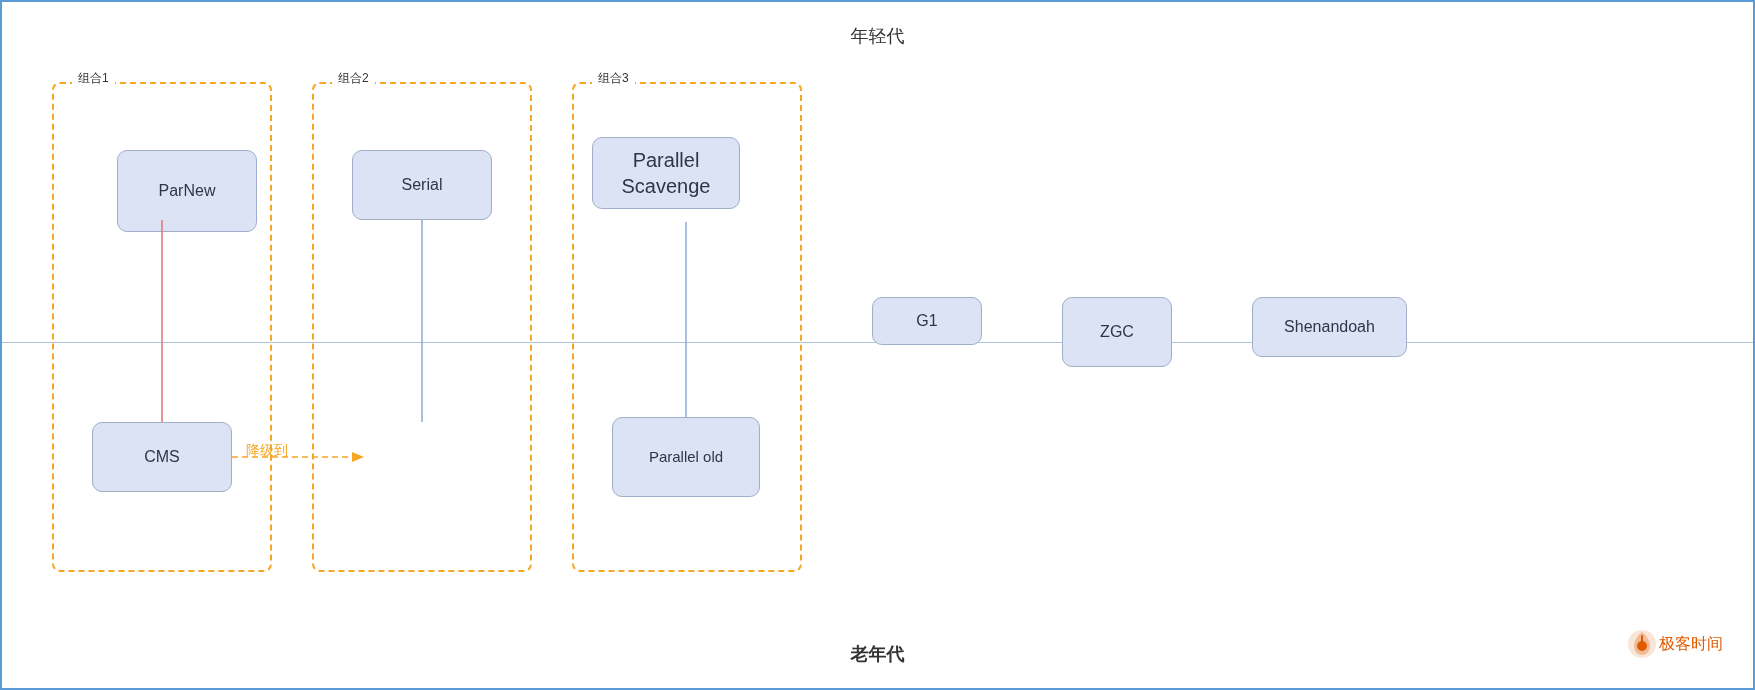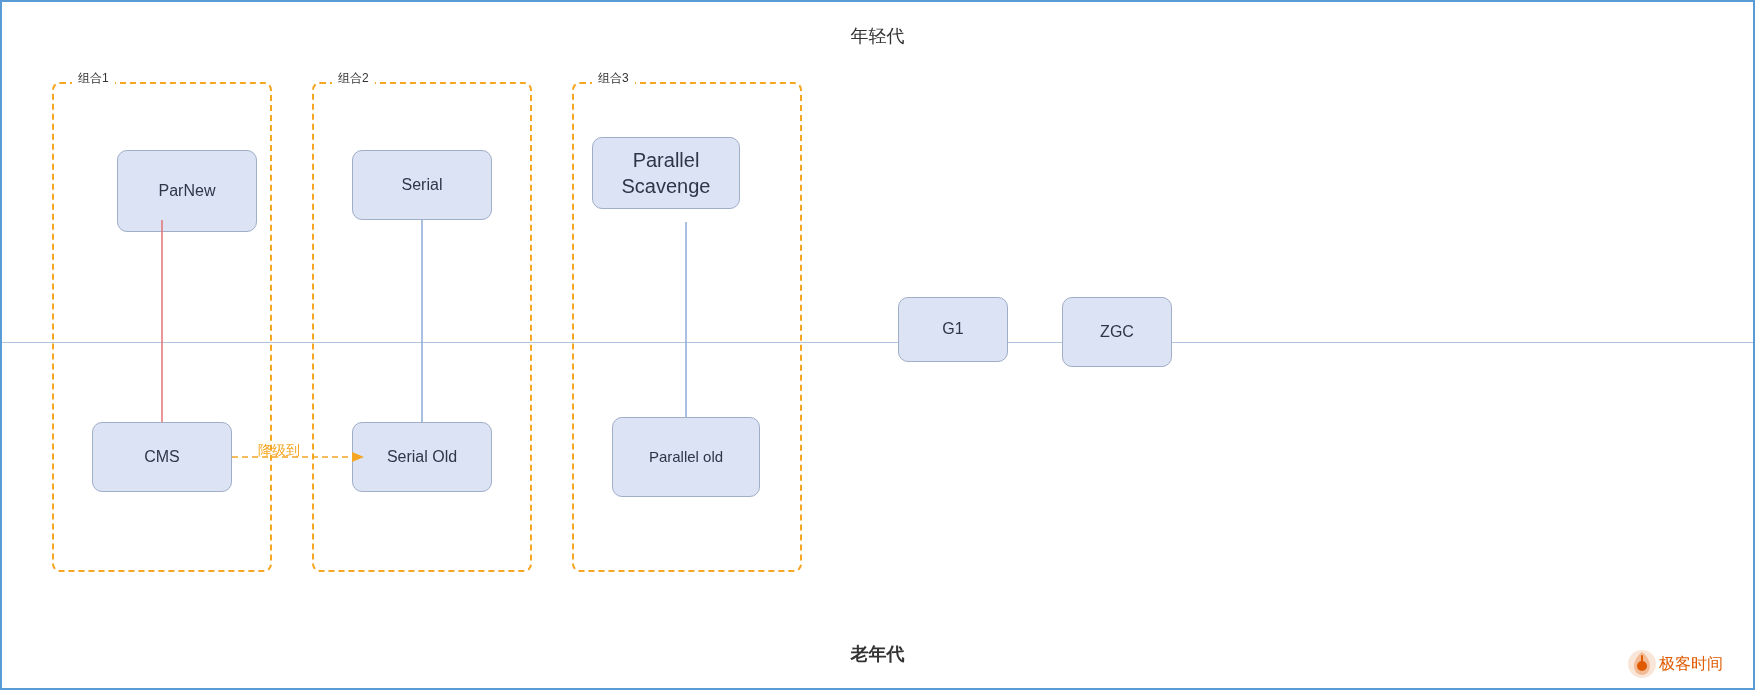--- a/index.html
+++ b/index.html
@@ -88,21 +88,21 @@
     
     .downgrade-label {
       position: absolute;
       font-size: 14px;
       color: #f5a623;
       font-weight: 500;
     }
     
     .logo-area {
       position: absolute;
-      bottom: 8px;
+      bottom: 28px;
       right: 30px;
       display: flex;
       align-items: center;
       gap: 1px;
       font-size: 16px;
       color: #e05a00;
       font-weight: 500;
     }
     .logo-icon {
       width: 32px;
@@ -131,34 +131,34 @@
   <div class="group-box" style="left: 570px; top: 80px; width: 230px; height: 490px;">
     <span class="group-label">组合3</span>
   </div>
 
   <div class="gc-node" style="left: 90px; top: 148px; width: 140px; height: 82px; margin-left: 25px;">ParNew</div>
 
   <div class="gc-node" style="left: 90px; top: 420px; width: 140px; height: 70px;">CMS</div>
 
   <div class="gc-node" style="left: 350px; top: 148px; width: 140px; height: 70px;">Serial</div>
 
-  <div class="gc-node" style="left: 350px; top: 420px; width: 140px; height: 70px;">Serial Old</div>
 
   <div class="gc-node" style="left: 590px; top: 135px; width: 148px; height: 72px; font-size:20px;">Parallel
 Scavenge</div>
 
   <div class="gc-node" style="left: 610px; top: 415px; width: 148px; height: 80px; font-size:15px;">Parallel
 old</div>
 
-  <div class="gc-node" style="left: 870px; top: 295px; width: 110px; height: 65px; margin-left: 26px;">G1</div>
+  <div class="gc-node" style="left: 870px; top: 295px; width: 110px; height: 48px;">G1</div>
 
   <div class="gc-node" style="left: 1060px; top: 295px; width: 110px; height: 70px;">ZGC</div>
 
+  <div class="gc-node" style="left: 1250px; top: 295px; width: 155px; height: 60px;">Shenandoah</div>
 
-  <div class="downgrade-label" style="left: 256px; top: 440px;">降级到</div>
+  <div class="downgrade-label" style="left: 244px; top: 440px;">降级到</div>
 
   <svg class="connections">
 
     <line x1="160" y1="218" x2="160" y2="420" stroke="#e57373" stroke-width="1.5"></line>
 
     <line x1="420" y1="218" x2="420" y2="420" stroke="#8daad4" stroke-width="1.5"></line>
 
     <line x1="684" y1="220" x2="684" y2="415" stroke="#8daad4" stroke-width="1.5"></line>
 
     <line x1="230" y1="455" x2="350" y2="455" stroke="#f5a623" stroke-width="1.5" stroke-dasharray="6,4"></line>

